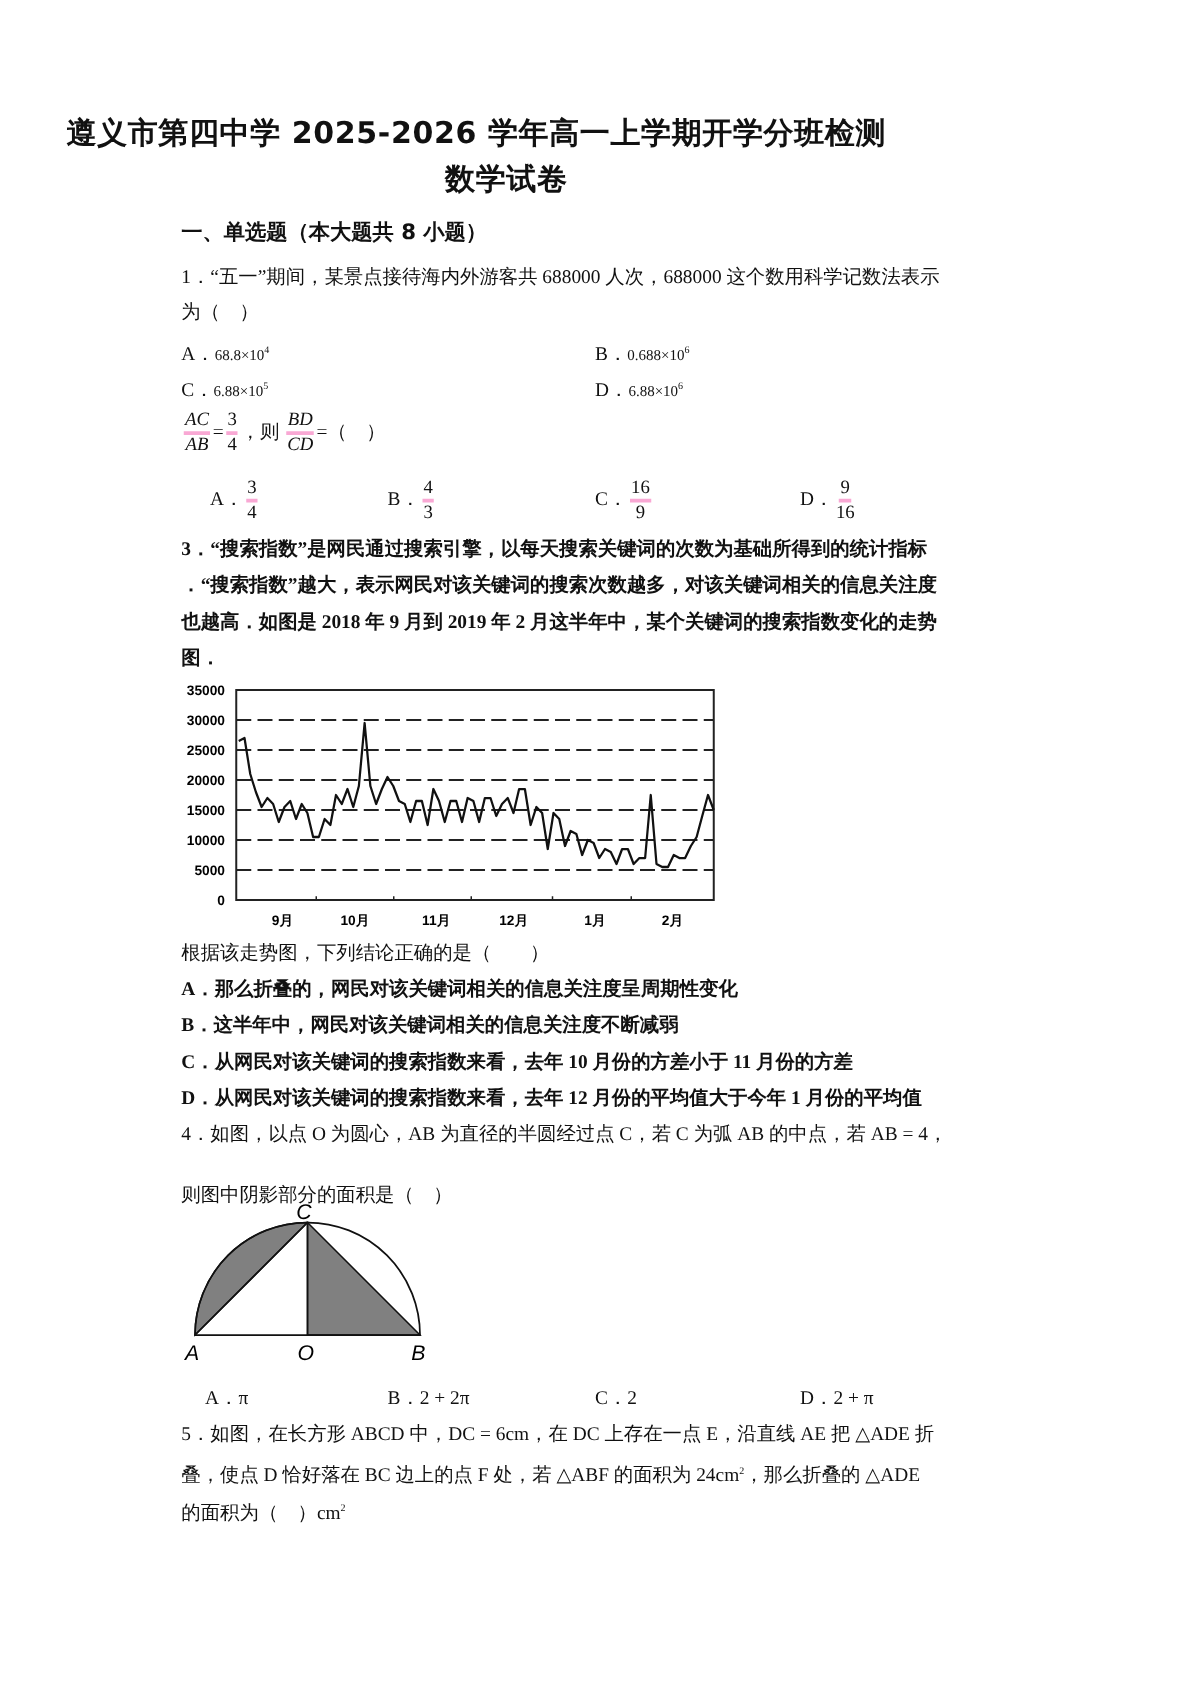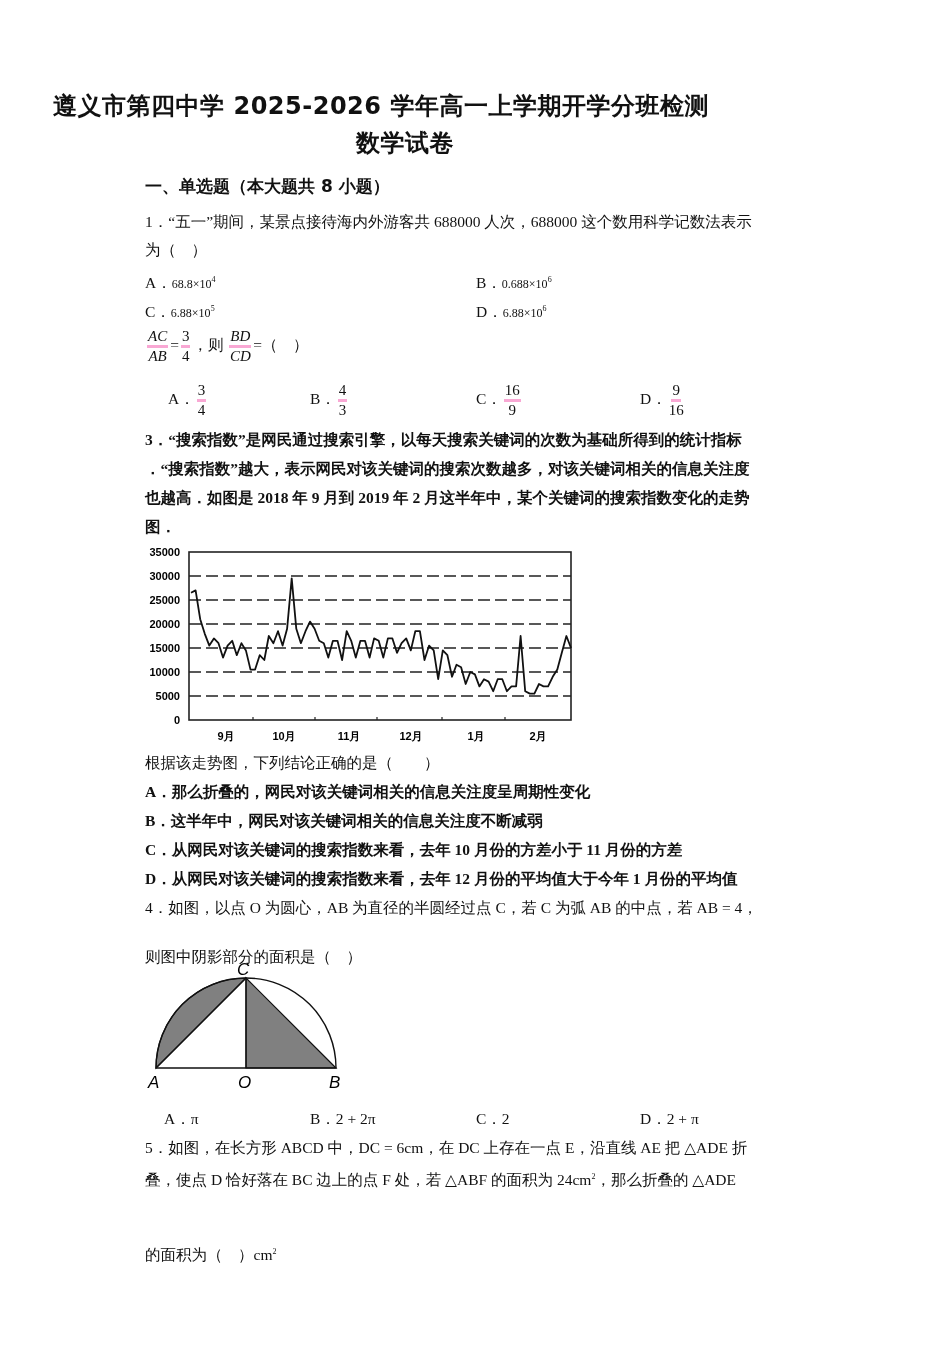--- a/index.html
+++ b/index.html
@@ -152,13 +152,13 @@
   <text x="189" y="133" font-size="17" font-style="italic" font-family="Liberation Serif, serif">B</text>
 </svg>
 
 <div class="opt" style="left:164px;top:1109px;"><span>A．</span><span>π</span></div>
 <div class="opt" style="left:310px;top:1109px;"><span>B．</span><span>2 + 2π</span></div>
 <div class="opt" style="left:476px;top:1109px;"><span>C．</span><span>2</span></div>
 <div class="opt" style="left:640px;top:1109px;"><span>D．</span><span>2 + π</span></div>
 
 <div class="line" style="top:1138px;">5．如图，在长方形 ABCD 中，DC = 6cm，在 DC 上存在一点 E，沿直线 AE 把 △ADE 折</div>
 <div class="line" style="top:1167px;"><span>叠，使点 D 恰好落在 BC 边上的点 F 处，若 △ABF 的面积为 24cm</span><sup>2</sup><span>，那么折叠的 △ADE</span></div>
-<div class="line" style="top:1197px;margin-top:45px;"><span>的面积为（　）cm</span><sup>2</sup></div>
+<div class="line" style="top:1197px;"><span>的面积为（　）cm</span><sup>2</sup></div>
 
 </body></html>

